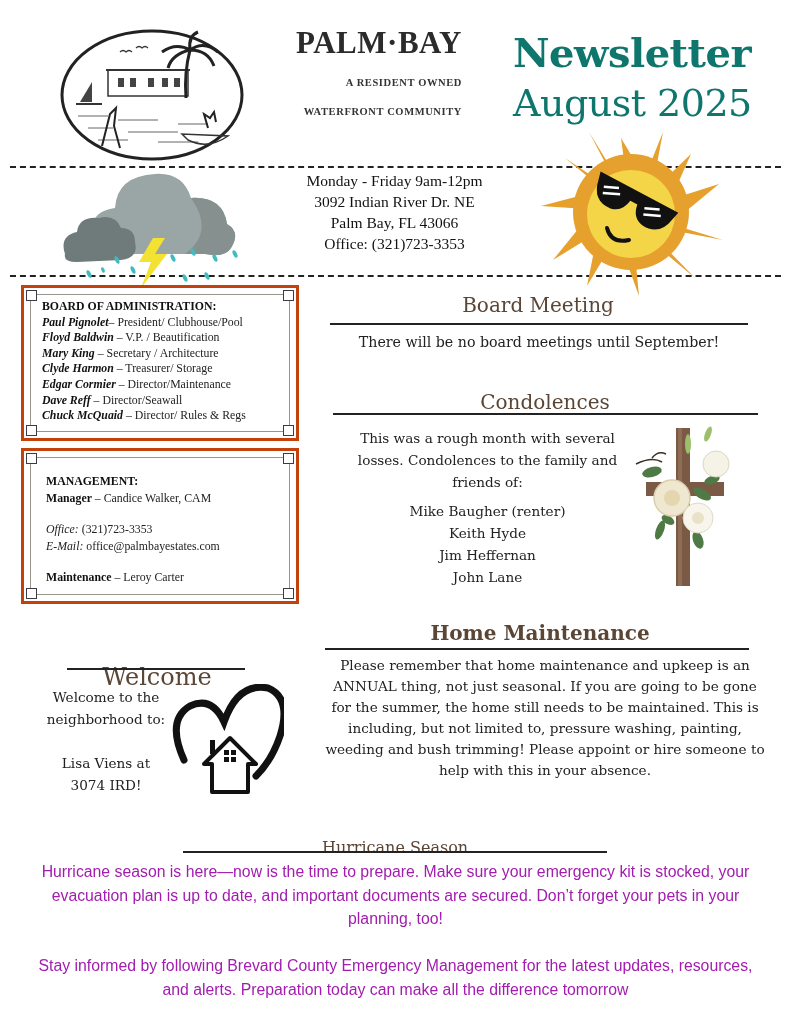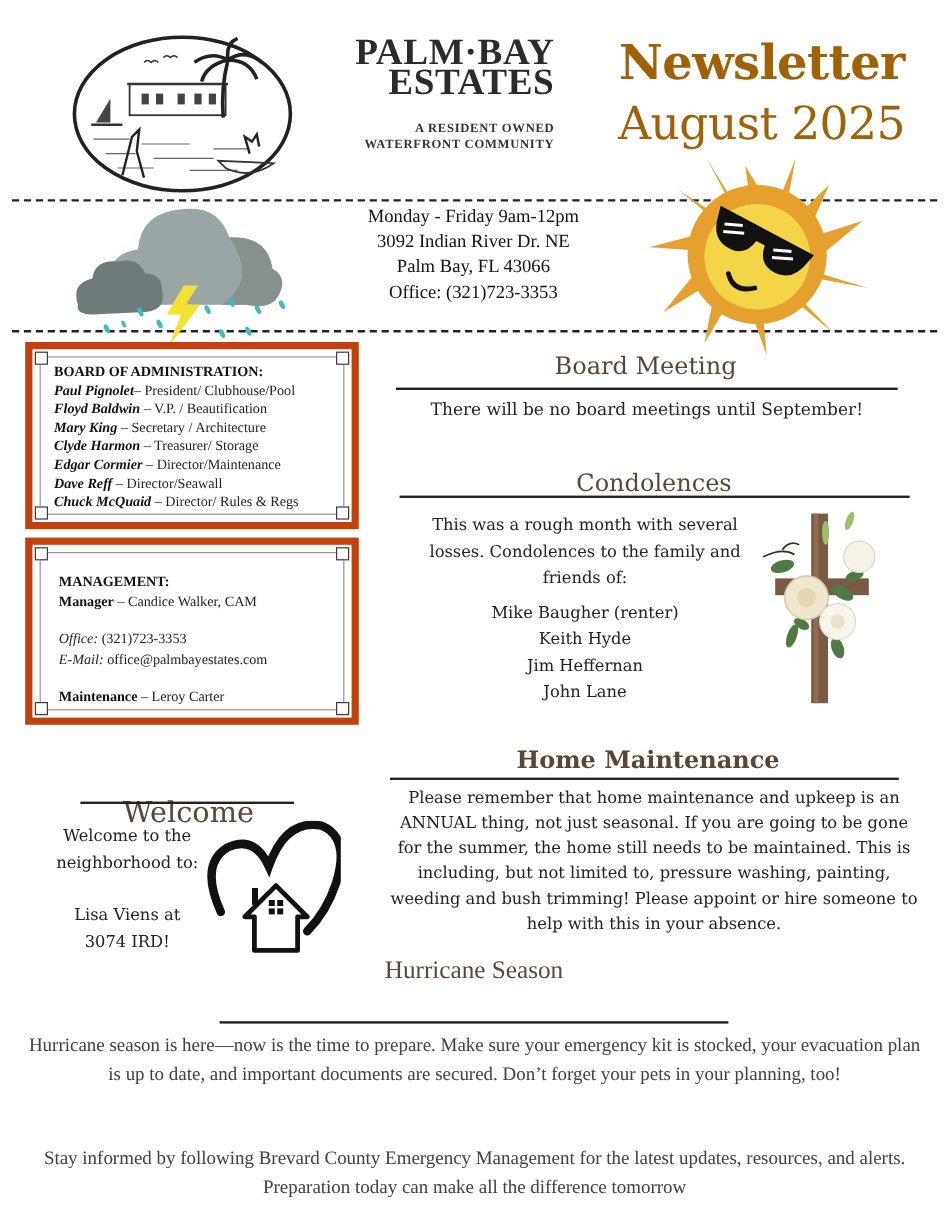--- a/index.html
+++ b/index.html
@@ -4,45 +4,45 @@
 <style>
   html, body { margin:0; padding:0; background:#ffffff; }
   body { width:791px; height:1024px; position:relative; overflow:hidden; font-family:"DejaVu Serif", serif; color:#222; }
   .abs { position:absolute; }
 
   
   .logo-wrap { left:58px; top:28px; width:188px; height:134px; }
   .brand { left:262px; top:30px; width:200px; text-align:right; }
   .brand-name { font-family:"Liberation Serif", serif; font-weight:bold; font-size:31px; line-height:25px; color:#2b2b2b; letter-spacing:0.5px; }
   .brand-tag { font-family:"Liberation Serif", serif; font-weight:bold; font-size:10.5px; line-height:13px; color:#333; letter-spacing:0.6px; margin-top:21px; }
-  .nl-title { left:484px; top:28px; width:270px; text-align:right; font-family:"DejaVu Serif", serif; color:#a16207; }
+  .nl-title { left:513px; top:28px; width:270px; text-align:left; font-family:"DejaVu Serif", serif; color:#0f766e; }
   .nl-title .t1 { font-weight:bold; font-size:40px; line-height:50px; letter-spacing:-0.5px; }
   .nl-title .t2 { font-size:38px; line-height:50px; letter-spacing:-0.5px; }
 
   .dash { left:10px; width:771px; height:0; border-top:2px dashed #222; }
 
   .office { left:262px; top:170px; width:265px; text-align:center; font-family:"Liberation Serif", serif; font-size:15.5px; line-height:21px; color:#111; }
 
   .cloud { left:55px; top:162px; width:190px; height:130px; }
   .sun { left:535px; top:128px; width:192px; height:168px; }
 
   
-  .box { border:6px solid #c2410c; box-sizing:border-box; }
+  .box { border:3px solid #c2410c; box-sizing:border-box; }
   .box-inner { position:absolute; left:6px; top:6px; right:6px; bottom:6px; border:1.5px solid #9a958c; }
   .corner { position:absolute; width:9px; height:9px; border:1.5px solid #3b3b45; background:#fff; }
   .box-text { position:absolute; font-family:"Liberation Serif", serif; font-size:11.8px; line-height:15.6px; color:#222; }
   .box-text b { font-family:"Liberation Serif", serif; font-weight:bold; color:#111; }
   .box-text i b, .box-text b i { font-style:italic; }
   .box-text .gap { height:15px; }
 
   
   .h-sec { text-align:center; font-family:"DejaVu Serif", serif; color:#5b4636; font-size:20px; }
   .rule { height:0; border-top:2px solid #222; }
   .body-c { text-align:center; font-family:"DejaVu Serif", serif; font-size:13.6px; line-height:22px; color:#222; }
-  .body-h { text-align:center; font-family:Liberation Serif, serif; font-size:15.8px; line-height:23.5px; color:#404040; }
+  .body-h { text-align:center; font-family:Liberation Sans, sans-serif; font-size:15.8px; line-height:23.5px; color:#a21caf; }
 </style>
 </head>
 <body>
 
 <div class="abs logo-wrap">
   <svg width="188" height="134" viewBox="0 0 188 134">
     <ellipse cx="94" cy="67" rx="90" ry="64" fill="#fff" stroke="#222" stroke-width="3"></ellipse>
 
     <rect x="50" y="42" width="80" height="26" fill="none" stroke="#333" stroke-width="1.5"></rect>
     <line x1="48" y1="42" x2="132" y2="42" stroke="#333" stroke-width="2"></line>
@@ -63,23 +63,22 @@
     <path d="M20 88 h30 M60 92 h40 M30 100 h25 M70 104 h50 M120 96 h30 M40 112 h30 M100 114 h40" stroke="#666" stroke-width="1"></path>
 
     <path d="M44 118 L52 86 L58 80 L56 98 L62 120" stroke="#222" stroke-width="2" fill="none"></path>
     <path d="M130 112 Q150 122 170 108 L124 106 Z" fill="none" stroke="#333" stroke-width="1.5"></path>
     <path d="M150 100 l-4 -14 l6 4 l4 -6 l2 10" stroke="#222" stroke-width="2" fill="none"></path>
   </svg>
 </div>
 
 <div class="abs brand">
   <div class="brand-name">PALM·BAY</div>
-  <div class="brand-name">ESTATES</div>
   <div class="brand-tag">A RESIDENT OWNED</div>
-  <div class="brand-tag" style="margin-top:0">WATERFRONT COMMUNITY</div>
+  <div class="brand-tag" style="margin-top:16px">WATERFRONT COMMUNITY</div>
 </div>
 
 <div class="abs nl-title">
   <div class="t1">Newsletter</div>
   <div class="t2">August 2025</div>
 </div>
 
 <div class="abs dash" style="top:166px"></div>
 <div class="abs dash" style="top:275px"></div>
 
@@ -227,16 +226,16 @@
       <rect x="59" y="66" width="5" height="5" fill="#111"></rect>
     <rect x="52" y="73" width="5" height="5" fill="#111"></rect>
       <rect x="59" y="73" width="5" height="5" fill="#111"></rect>
   </svg>
 </div>
 
 <div class="abs h-sec" style="left:326px; top:619px; width:428px; line-height:28px;font-weight:bold;">Home Maintenance</div>
 <div class="abs rule" style="left:325px; top:648px; width:424px;"></div>
 <div class="abs body-c" style="left:322px; top:655px; width:446px; line-height:21px; font-size:13.6px;">Please remember that home maintenance and upkeep is an ANNUAL thing, not just seasonal. If you are going to be gone for the summer, the home still needs to be maintained. This is including, but not limited to, pressure washing, painting, weeding and bush trimming! Please appoint or hire someone to help with this in your absence.</div>
 
-<div class="abs h-sec" style="left:180px; top:792px; width:430px; line-height:32px; font-size:21px;font-family:Liberation Serif, serif;">Hurricane Season</div>
+<div class="abs h-sec" style="left:180px; top:832px; width:430px; line-height:32px; font-size:16px;">Hurricane Season</div>
 <div class="abs rule" style="left:183px; top:851px; width:424px; border-top-width:2.5px;"></div>
 <div class="abs body-h" style="left:24px; top:860px; width:743px;">Hurricane season is here—now is the time to prepare. Make sure your emergency kit is stocked, your evacuation plan is up to date, and important documents are secured. Don’t forget your pets in your planning, too!</div>
 <div class="abs body-h" style="left:24px; top:954px; width:743px;">Stay informed by following Brevard County Emergency Management for the latest updates, resources, and alerts. Preparation today can make all the difference tomorrow</div>
 
 </body></html>

